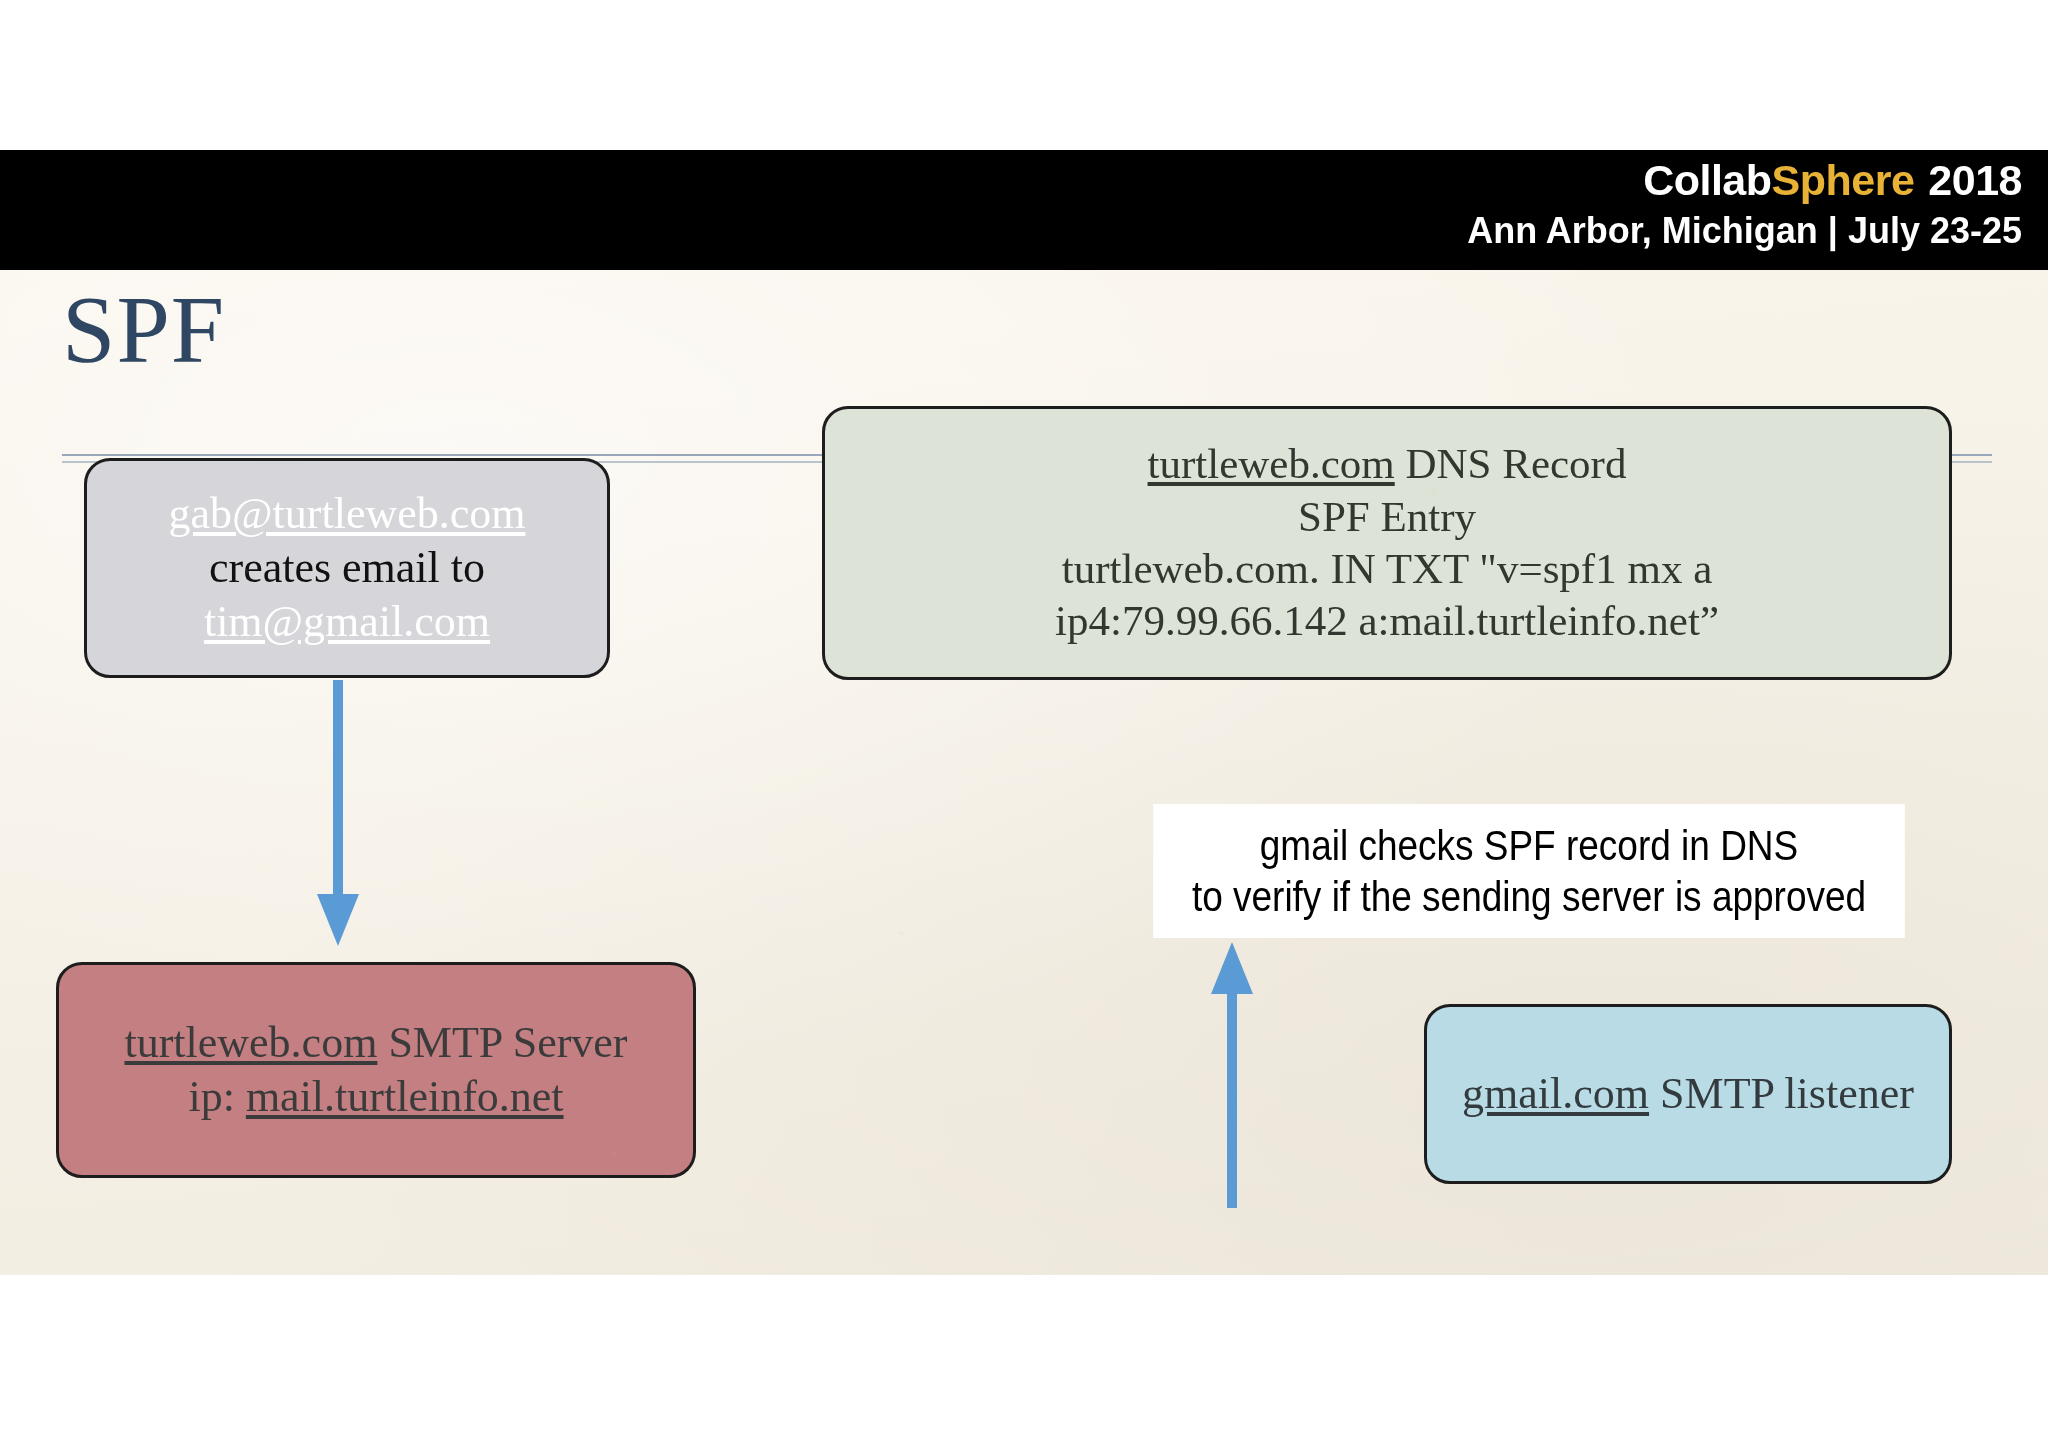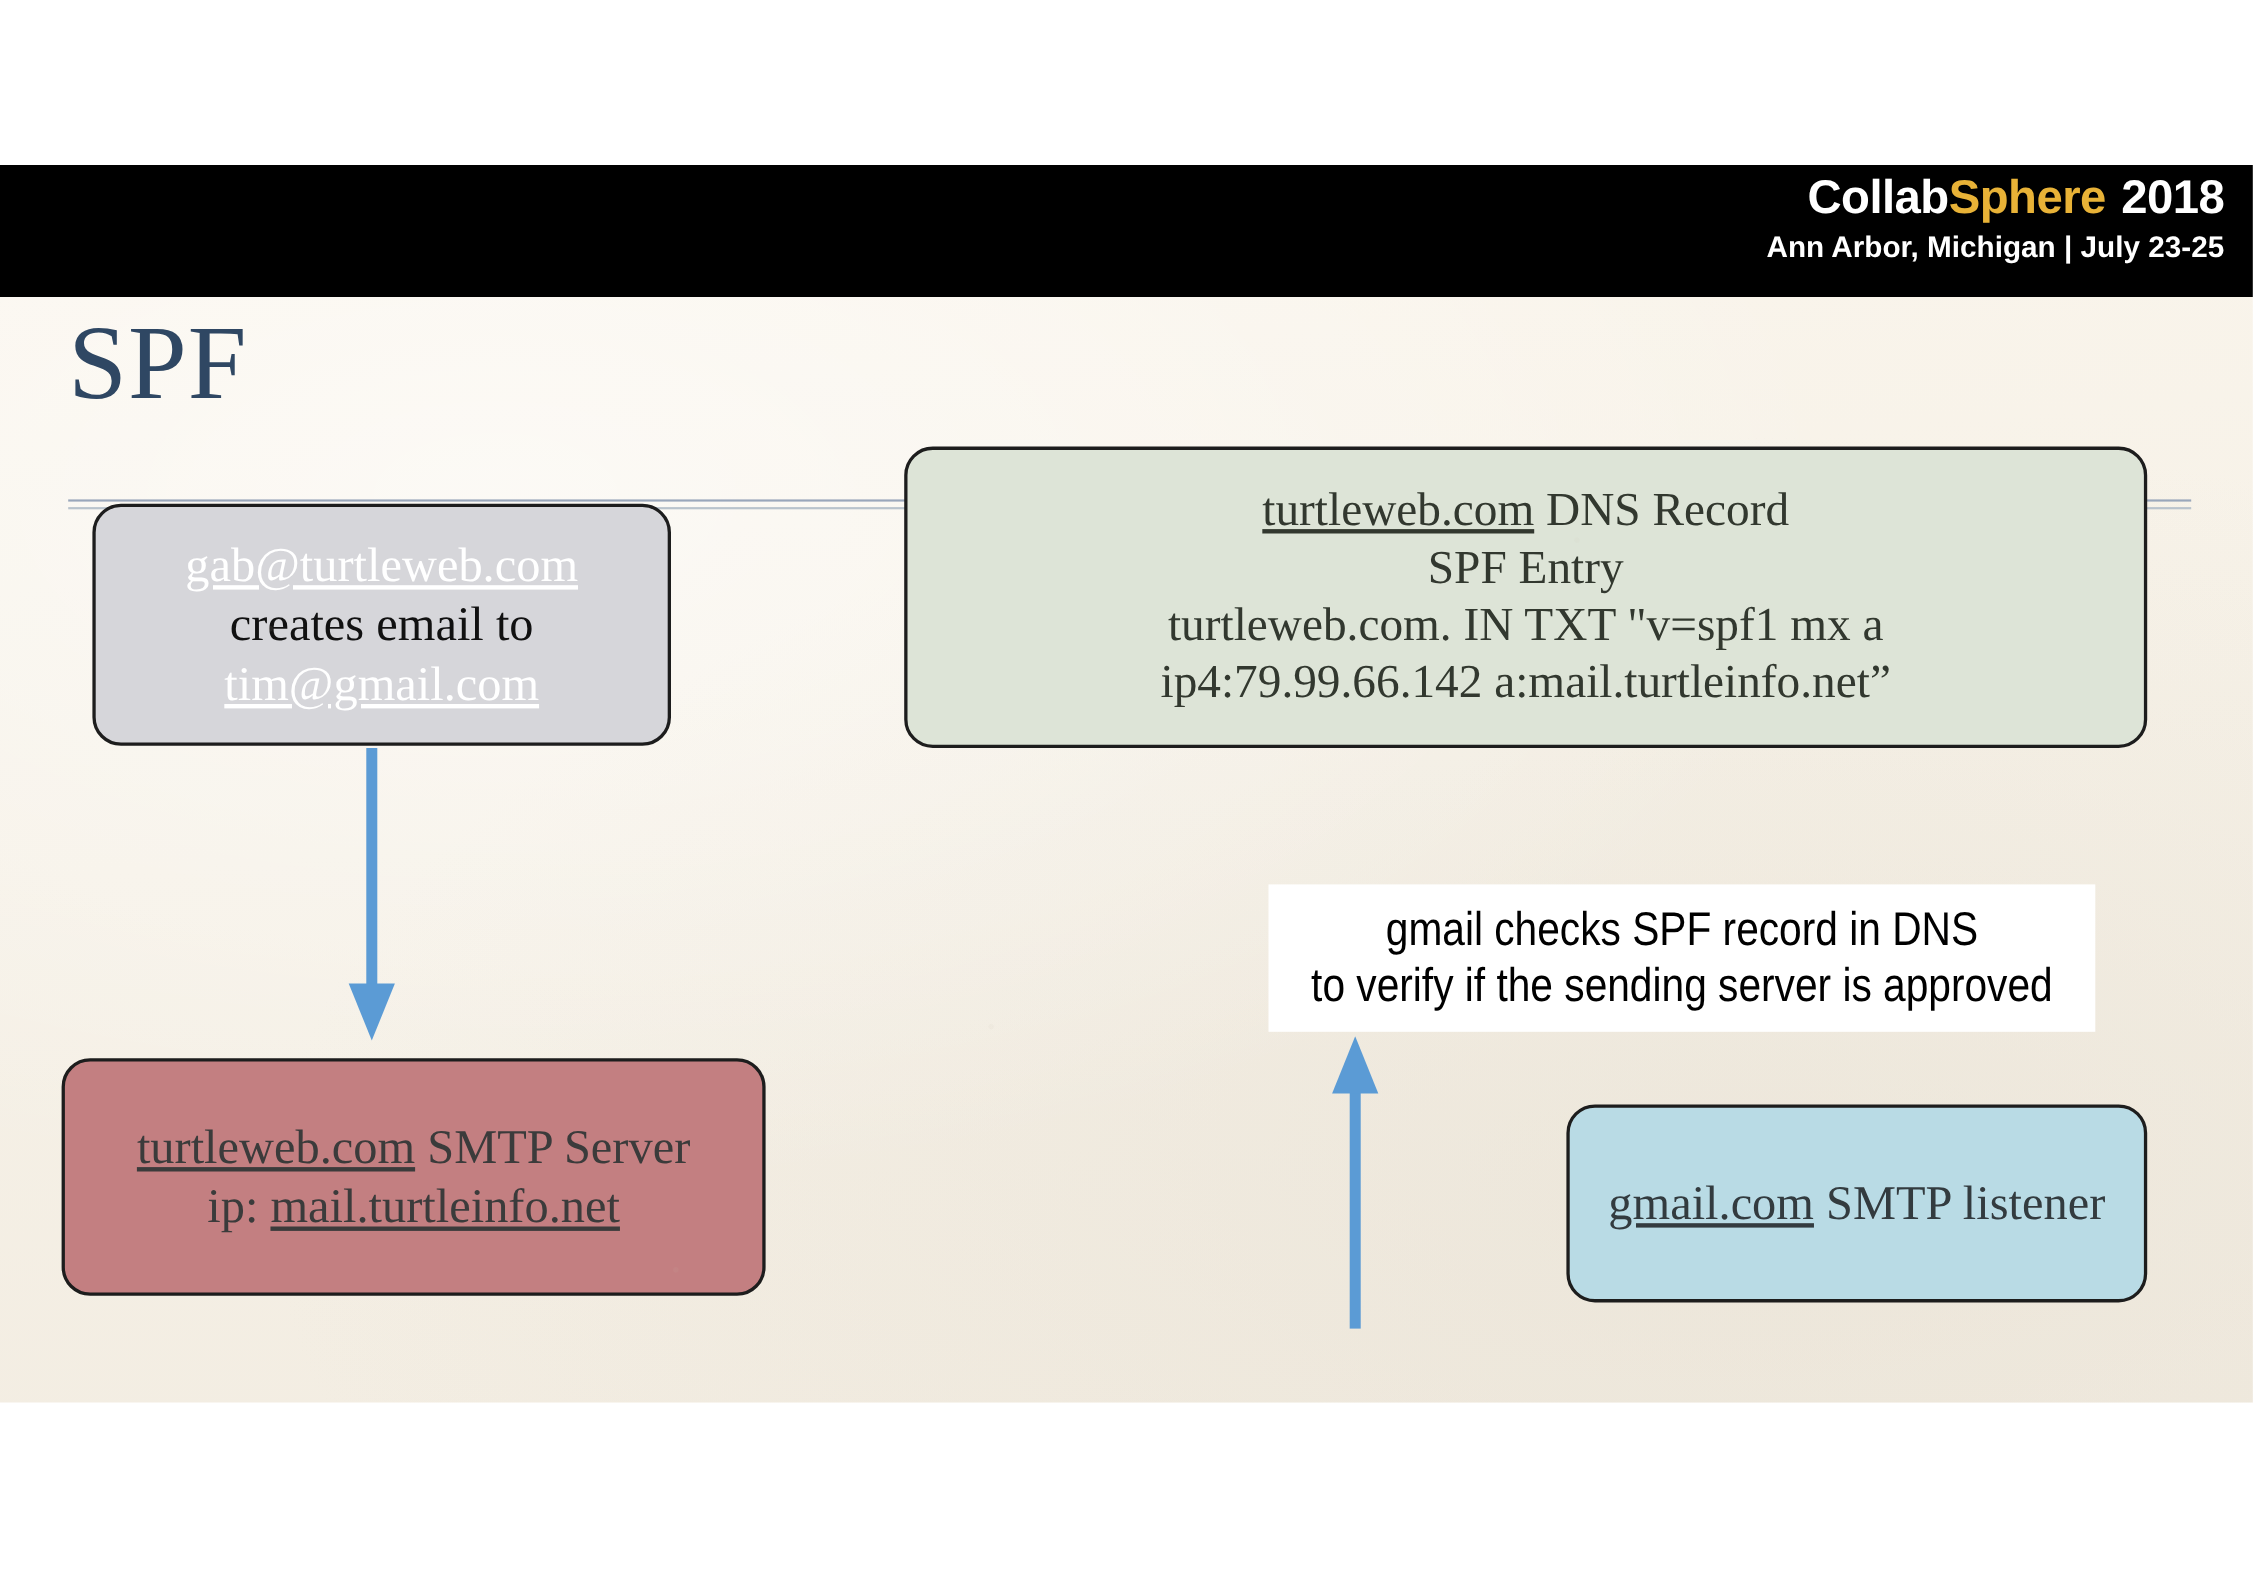--- a/index.html
+++ b/index.html
@@ -45,21 +45,21 @@
     font-weight: bold;
     letter-spacing: -0.5px;
     line-height: 1.05;
     white-space: nowrap;
   }
   .brand-collab { color: #ffffff; }
   .brand-sphere { color: #e8b237; }
   .brand-year   { color: #ffffff; margin-left: 14px; }
   .brand-sub {
     color: #ffffff;
-    font-size: 27px;
+    font-size: 36px;
     font-weight: bold;
     line-height: 1.2;
     margin-top: 6px;
     white-space: nowrap;
   }
 
   
   .canvas {
     position: absolute;
     left: 0;

